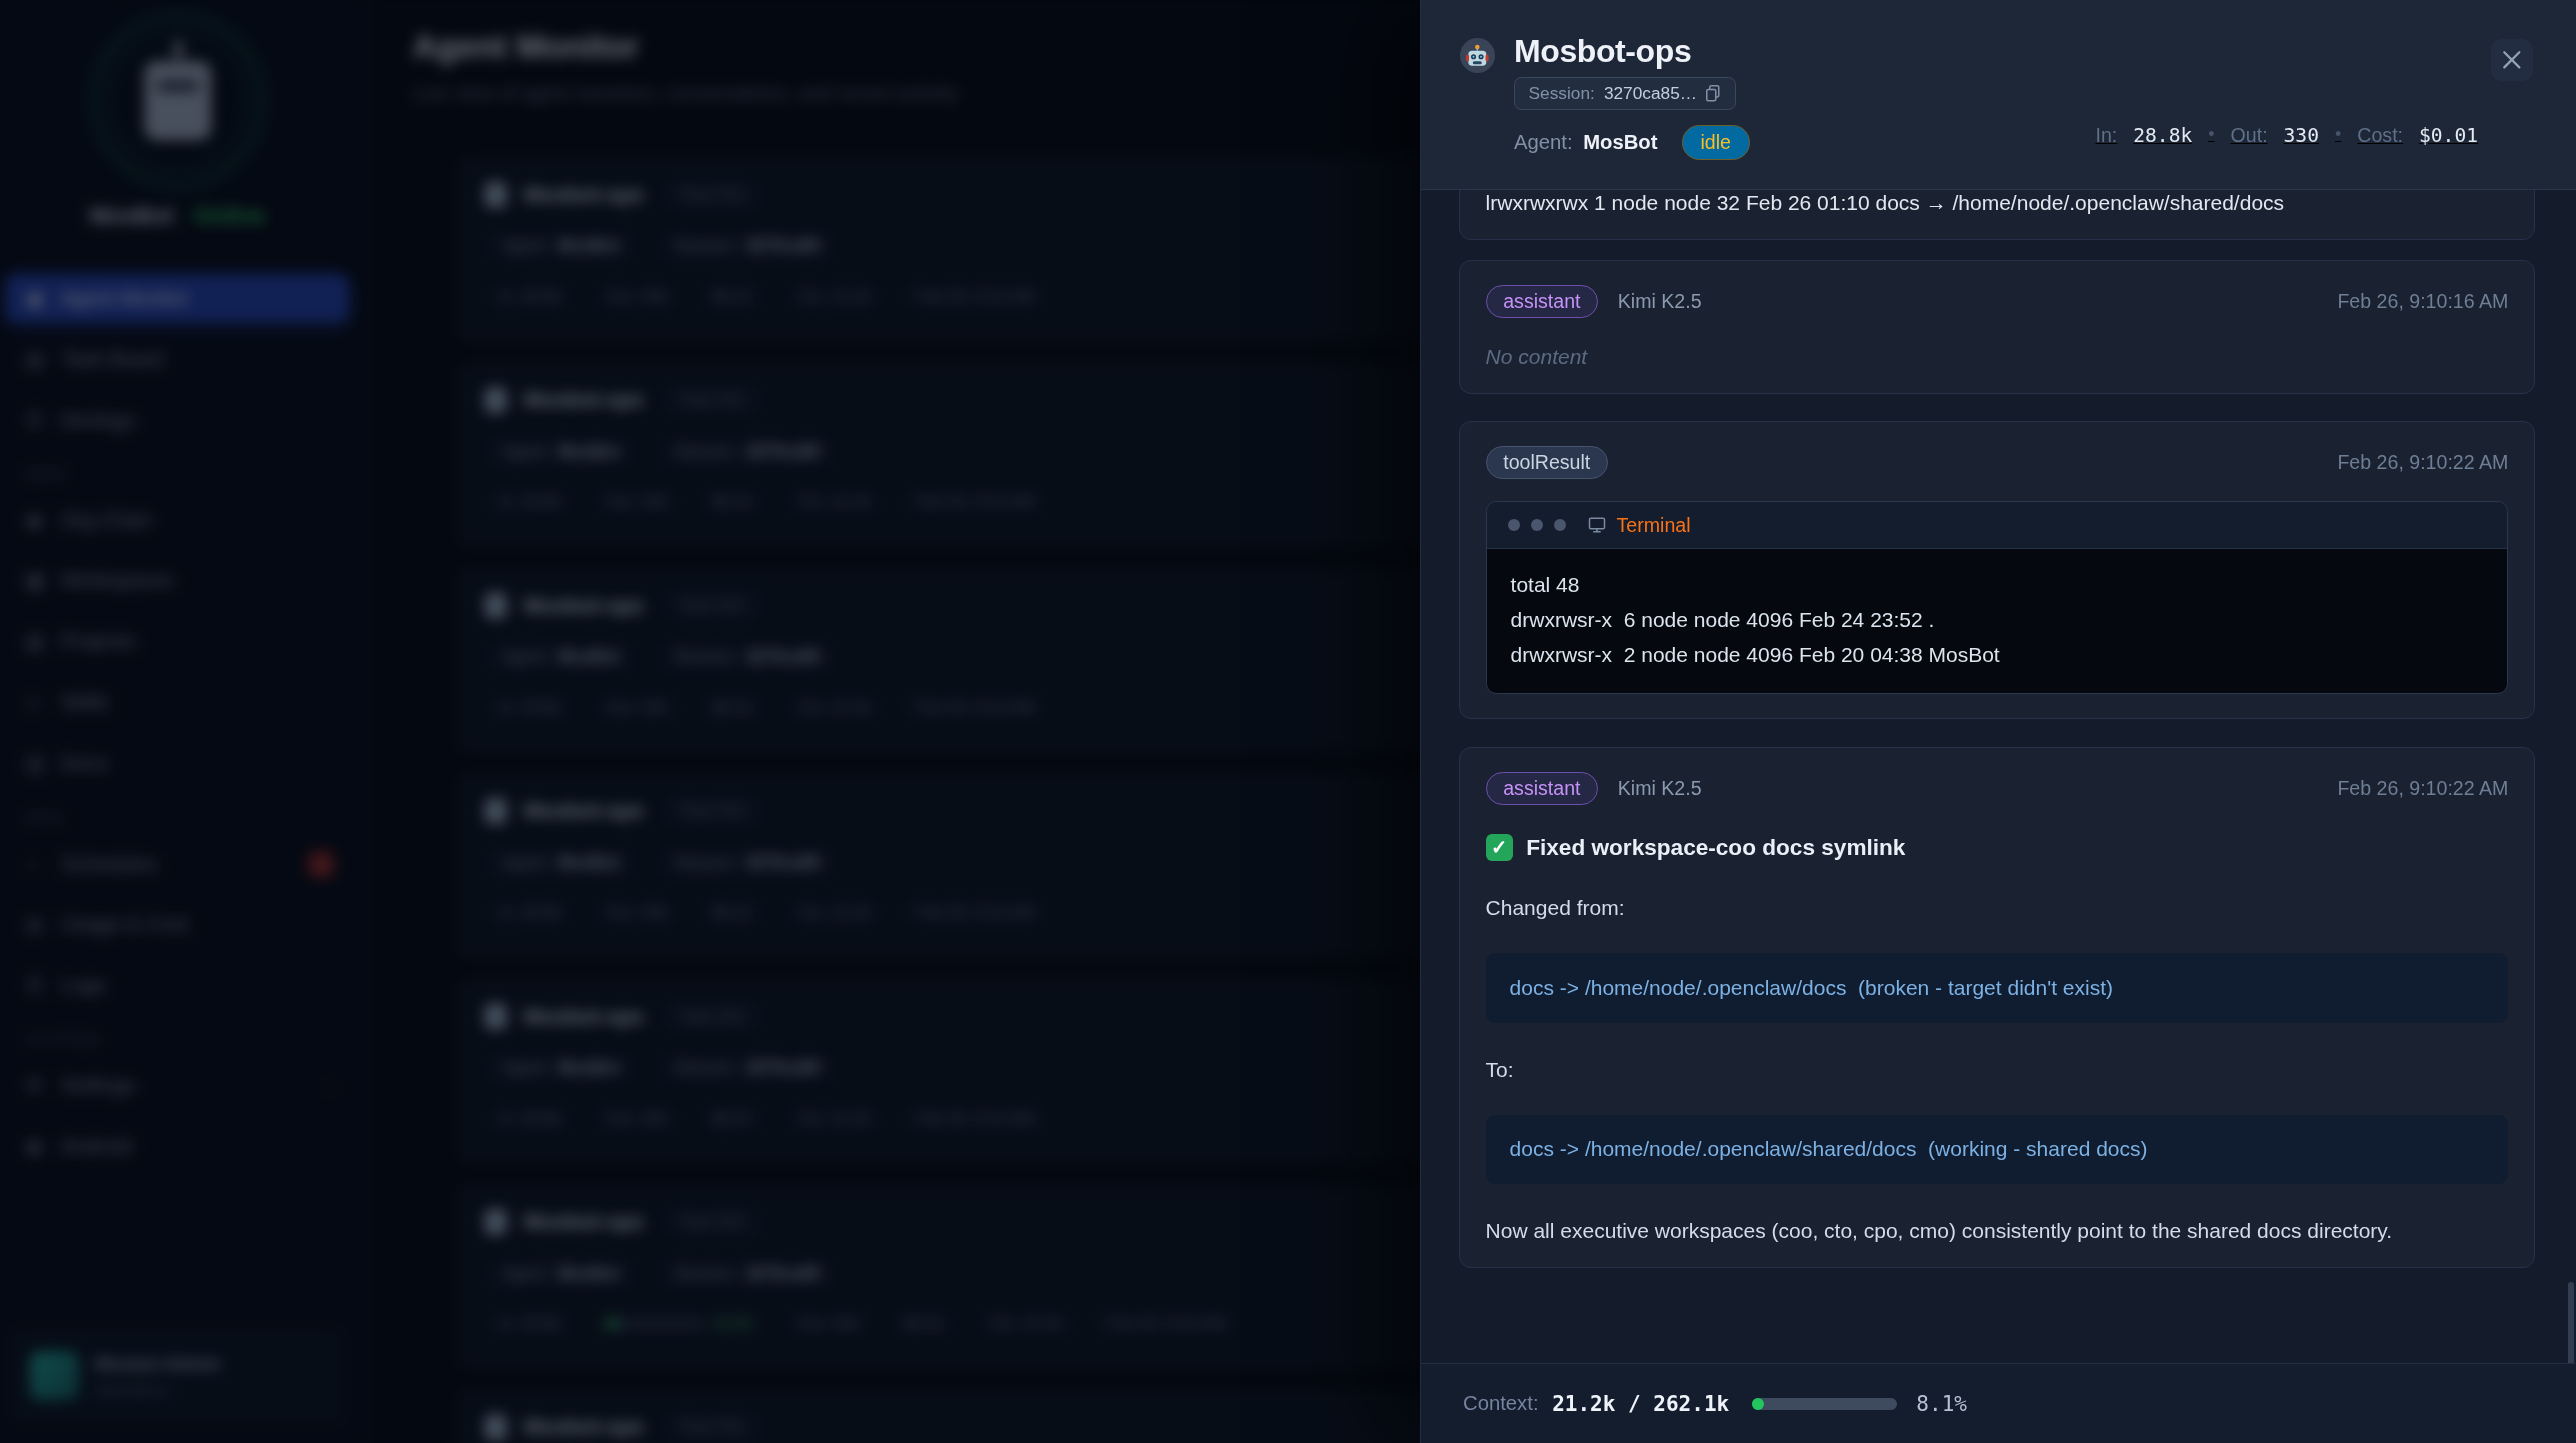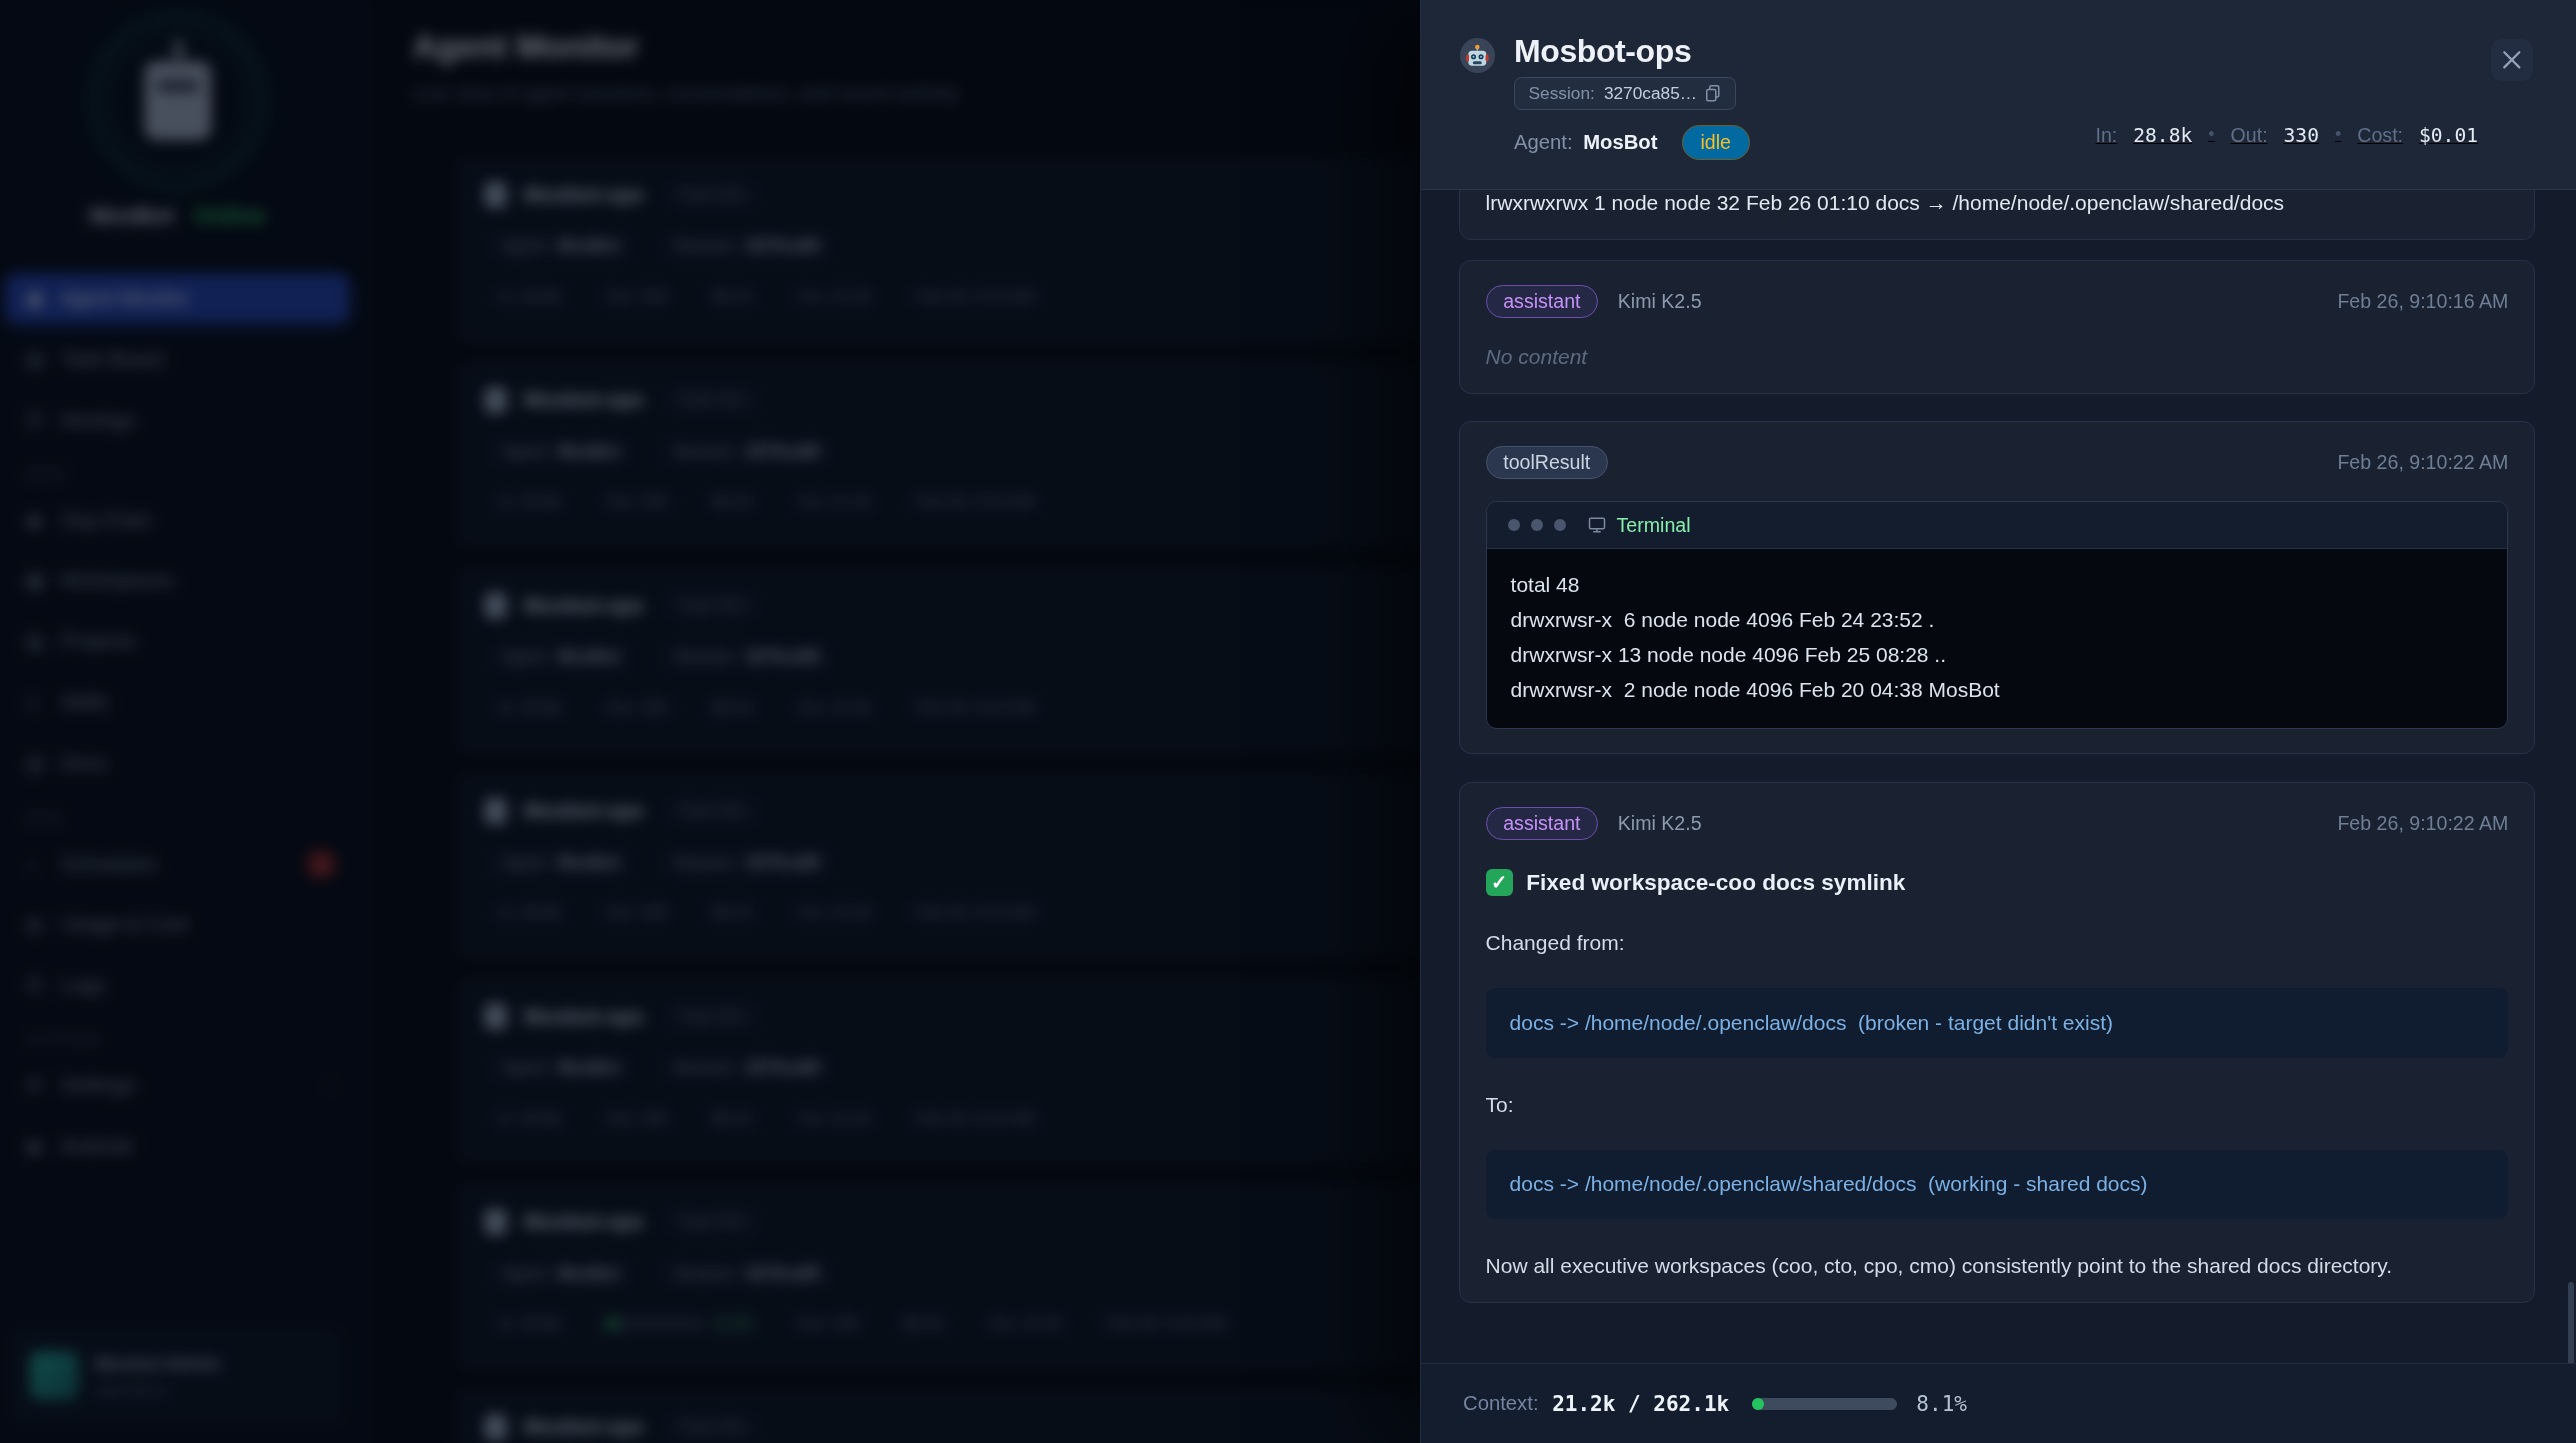--- a/index.html
+++ b/index.html
@@ -81,21 +81,21 @@
   .badge.assistant { color:#c792f8; border:0.8px solid #6d4fae; background:rgba(124,92,214,.12); }
   .badge.tool { color:#cbd5e1; border:0.8px solid #47546e; background:#2b374e; }
   .model { font-size:19.6px; color:#8b9aae; margin-left:19.6px; }
   .time { margin-left:auto; font-size:19.6px; color:#6e7e94; }
   .plain-line { font-size:21px; color:#e2e8f0; }
   .no-content { font-size:21px; font-style:italic; color:#5c6b82; margin-top:27px; }
 
   .terminal { margin-top:22.6px; border:0.8px solid #2b374e; border-radius:10.5px; overflow:hidden; }
   .term-head { height:47px; background:#141d2e; border-bottom:0.8px solid #27314a; display:flex; align-items:center; padding:0 21px; }
   .term-dot { width:12px; height:12px; border-radius:50%; background:#49566d; margin-right:11.3px; }
-  .term-title { font-size:19.6px; color:#86efac; margin-left:10.5px; display:flex; align-items:center; gap:10.5px; }
+  .term-title { font-size:19.6px; color:#f97316; margin-left:10.5px; display:flex; align-items:center; gap:10.5px; }
   .term-body { background:#05090f; padding:18px 24px 21px; }
   .term-line { font-family:Liberation Sans, sans-serif; font-size:21px; line-height:35px; color:#dbe4ee; white-space:pre; }
 
   .msg-body { margin-top:29px; }
   .msg-heading { display:flex; align-items:center; font-size:22.6px; font-weight:bold; color:#eaf0f7; }
   .check-emoji { width:27px; height:27px; border-radius:6px; background:#23a55a; color:#ffffff; font-size:19.6px; font-weight:bold; display:inline-flex; align-items:center; justify-content:center; margin-right:13.6px; flex:none; }
   .msg-para { font-size:21px; color:#d3dce8; margin-top:35px; }
   .code-block { margin-top:33px; background:#101c30; border-radius:9px; padding:22.6px 24px; }
   .code-block code { font-family:Liberation Sans, sans-serif; font-size:21px; color:#7cb1e4; white-space:pre; }
 
@@ -459,21 +459,20 @@
                 <rect x="2" y="3" width="20" height="14" rx="2" fill="none" stroke="#7b8aa0" stroke-width="2"></rect>
                 <line x1="12" y1="17" x2="12" y2="21" stroke="#7b8aa0" stroke-width="2"></line>
                 <line x1="7" y1="21" x2="17" y2="21" stroke="#7b8aa0" stroke-width="2"></line>
               </svg>
               <span>Terminal</span>
             </span>
           </div>
           <div class="term-body">
             <div class="term-line">total 48</div>
             <div class="term-line">drwxrwsr-x  6 node node 4096 Feb 24 23:52 .</div>
-            <div class="term-line">drwxrwsr-x 13 node node 4096 Feb 25 08:28 ..</div>
             <div class="term-line">drwxrwsr-x  2 node node 4096 Feb 20 04:38 MosBot</div>
           </div>
         </div>
       </div>
 
       <div class="gap-c"></div>
 
       <div class="msg-card">
         <div class="msg-head">
           <span class="badge assistant">assistant</span>

